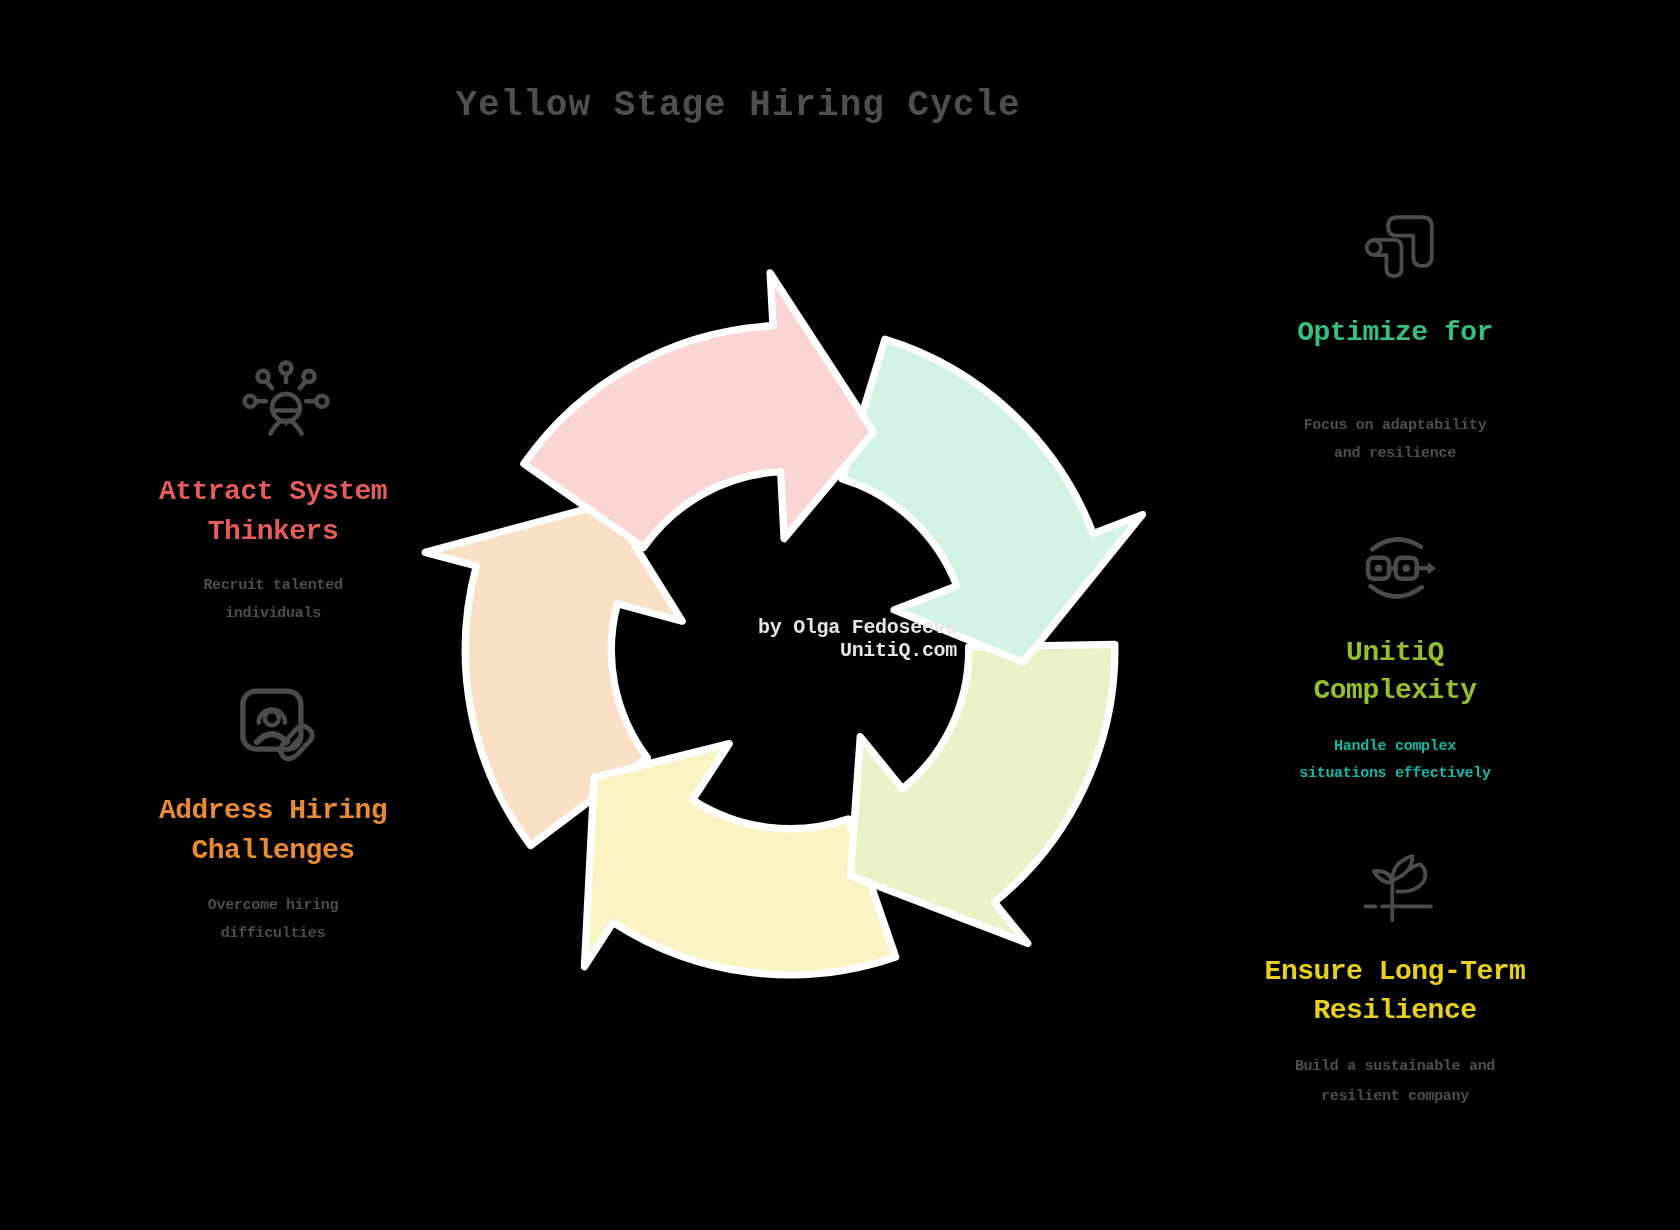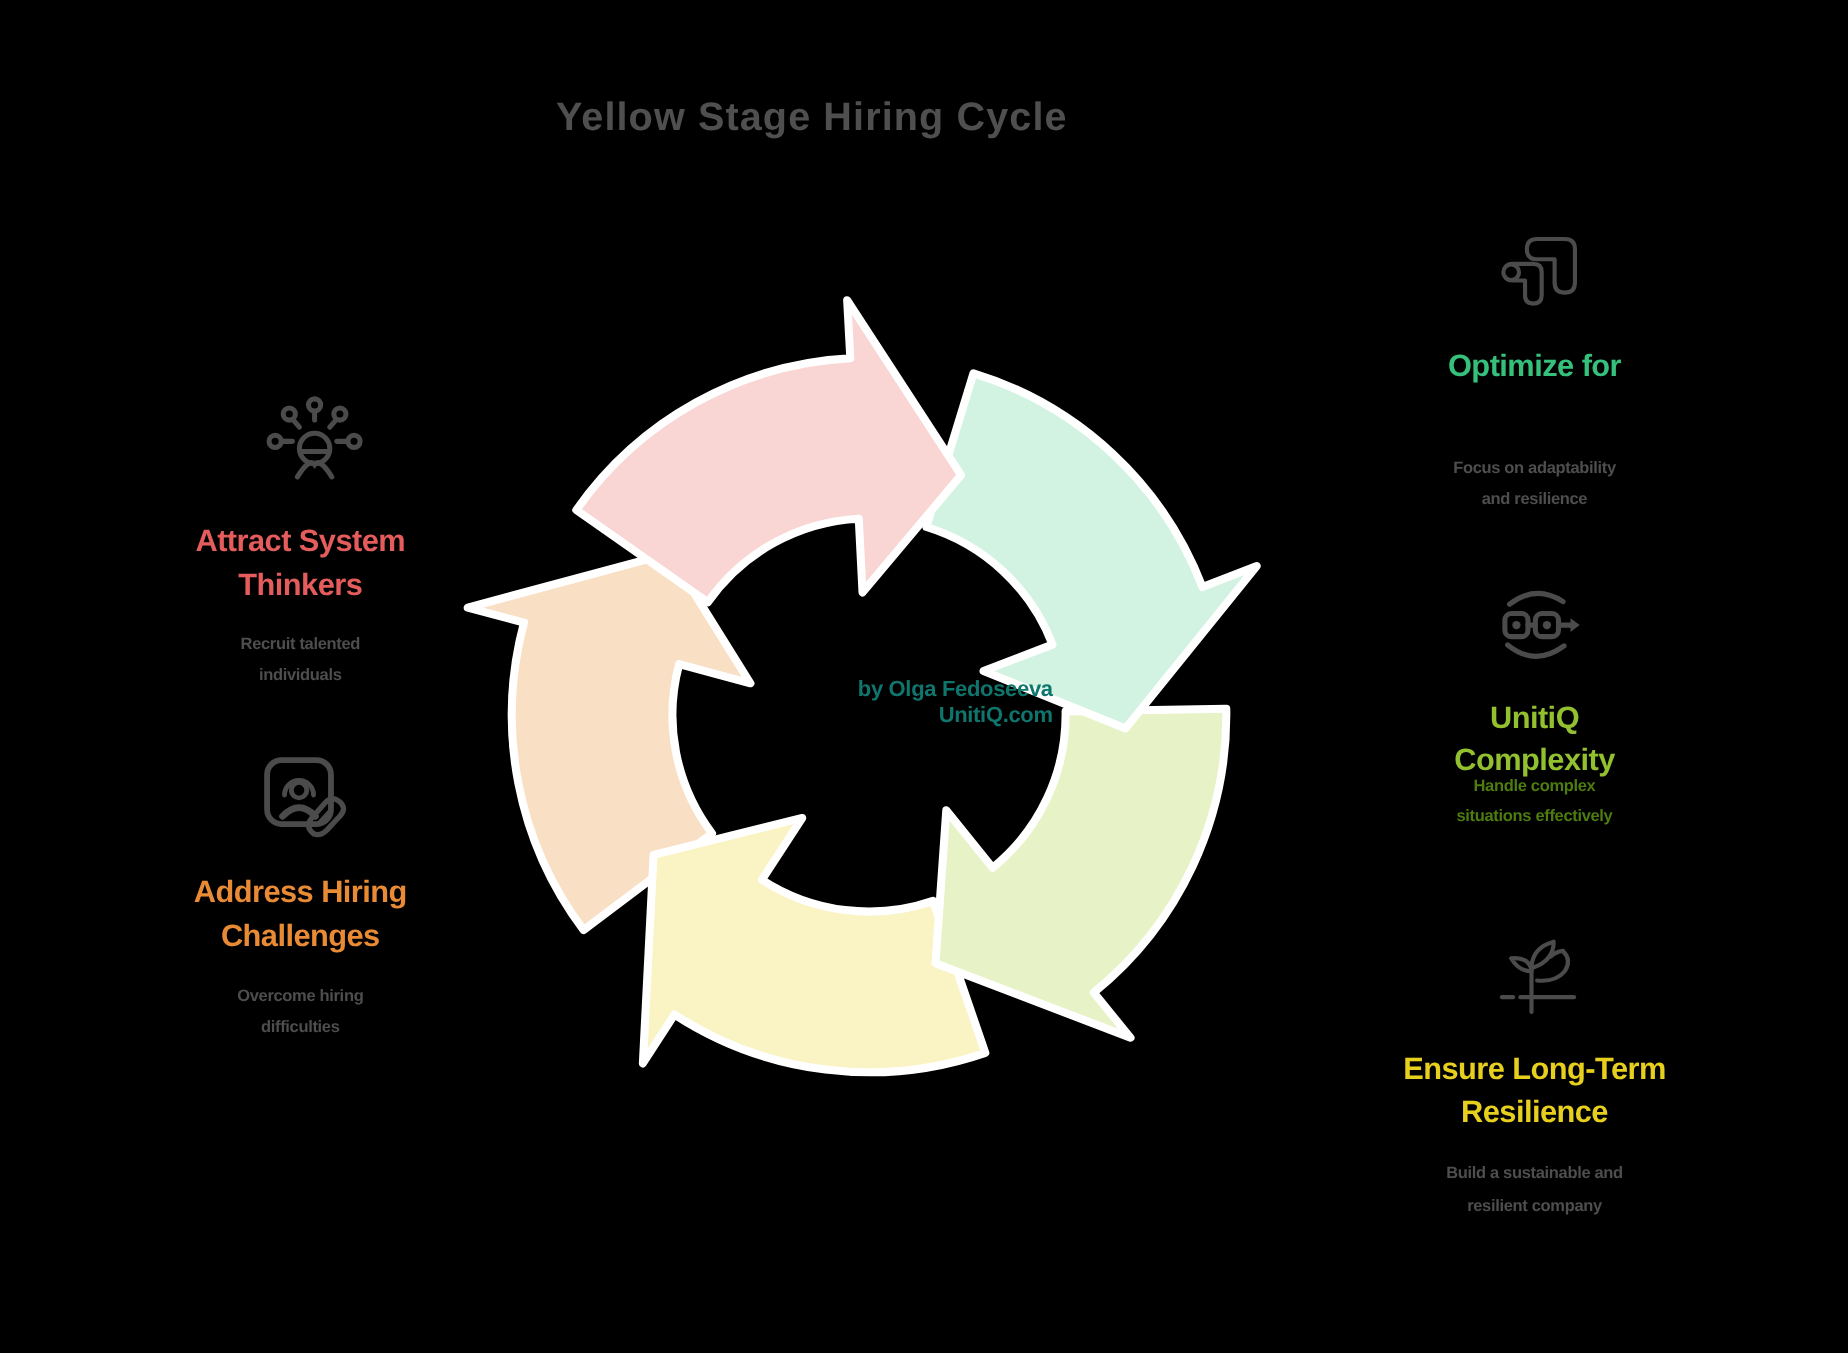--- a/index.html
+++ b/index.html
@@ -1,18 +1,18 @@
 <!DOCTYPE html>
 <html><head>
 <meta charset="utf-8">
 <style>
   html,body{margin:0;padding:0;background:#000;}
   .stage{
     position:relative;width:1680px;height:1230px;background:#000;overflow:hidden;
-    font-family:Liberation Sans, sans-serif;
+    font-family:Liberation Mono, monospace;
   }
   .abs{position:absolute;}
   .page-title{
     top:82px;left:398px;width:680px;text-align:center;
     font-size:36px;font-weight:700;letter-spacing:1px;line-height:48px;
   }
   .item-title{
     font-size:28px;font-weight:700;line-height:40px;text-align:center;letter-spacing:-0.5px;
   }
   .item-desc{
@@ -38,21 +38,21 @@
     <defs>
       <path id="cycle-seg" d="M -96.3 -127.8 A 160 160 0 0 1 41.4 -154.5 L 48.1 -179.7 L 72.4 -89.4 L 14.2 -53.1 L 22.8 -85 A 88 88 0 0 0 -53 -70.3 Z" stroke-width="3.6" stroke-linejoin="round" stroke="#ffffff"></path>
     </defs>
     <use href="#cycle-seg" transform="rotate(270)" fill="#f9dfc4"></use>
     <use href="#cycle-seg" transform="rotate(198)" fill="#faf3c3"></use>
     <use href="#cycle-seg" transform="rotate(126)" fill="#e7f2c7"></use>
     <use href="#cycle-seg" transform="rotate(54)" fill="#d2f2e2"></use>
     <use href="#cycle-seg" transform="rotate(-18)" fill="#f9d6d4"></use>
   </svg>
 
-  <div class="abs credit" style="color: #0f766e; margin-left: 38px;">
+  <div class="abs credit" style="color: #e5e5e5; margin-left: 38px;">
     <span class="line">by Olga Fedoseeva</span>
     <span class="line">UnitiQ.com</span>
   </div>
 
   <div class="abs icon" style="left: 240px; top: 358px; width: 92px; height: 92px; color: rgb(75, 75, 75);">
     <svg viewBox="0 0 100 100" fill="none" stroke="currentColor" stroke-width="5" stroke-linecap="round">
       <circle cx="50" cy="54" r="15"></circle>
       <path d="M 36,57 H 64"></path>
       <path d="M 33,82 Q 45,63 50,70 Q 55,63 67,82"></path>
       <circle cx="50" cy="11" r="6"></circle>
@@ -120,21 +120,21 @@
       <circle cx="57.5" cy="46.5" r="4.5" fill="currentColor" stroke="none"></circle>
       <path d="M 37,46.5 H 45"></path>
       <path d="M 70,46.5 H 86"></path>
       <path d="M 83,39 L 93,46.5 L 83,54 Z" fill="currentColor" stroke="none"></path>
     </svg>
   </div>
   <div class="abs item-title col-right" style="top: 634px; line-height: 38px; color: rgb(146, 192, 47);">
     <span class="line">UnitiQ</span>
     <span class="line">Complexity</span>
   </div>
-  <div class="abs item-desc col-right" style="top: 701px; line-height: 27px; color: #4d7c0f;">
+  <div class="abs item-desc col-right" style="top: 733px; line-height: 27px; color: #14b8a6;">
     <span class="line">Handle complex</span>
     <span class="line">situations effectively</span>
   </div>
 
   <div class="abs icon" style="left: 1357px; top: 846px; width: 84px; height: 84px; color: rgb(75, 75, 75);">
     <svg viewBox="0 0 100 100" fill="none" stroke="currentColor" stroke-width="4.5" stroke-linecap="round" stroke-linejoin="round">
       <path d="M 42,88 V 38"></path>
       <path d="M 10,72 H 22"></path>
       <path d="M 30,72 H 88"></path>
       <path d="M 42,44 Q 28,44 20,30 Q 38,28 42,42 Z"></path>

